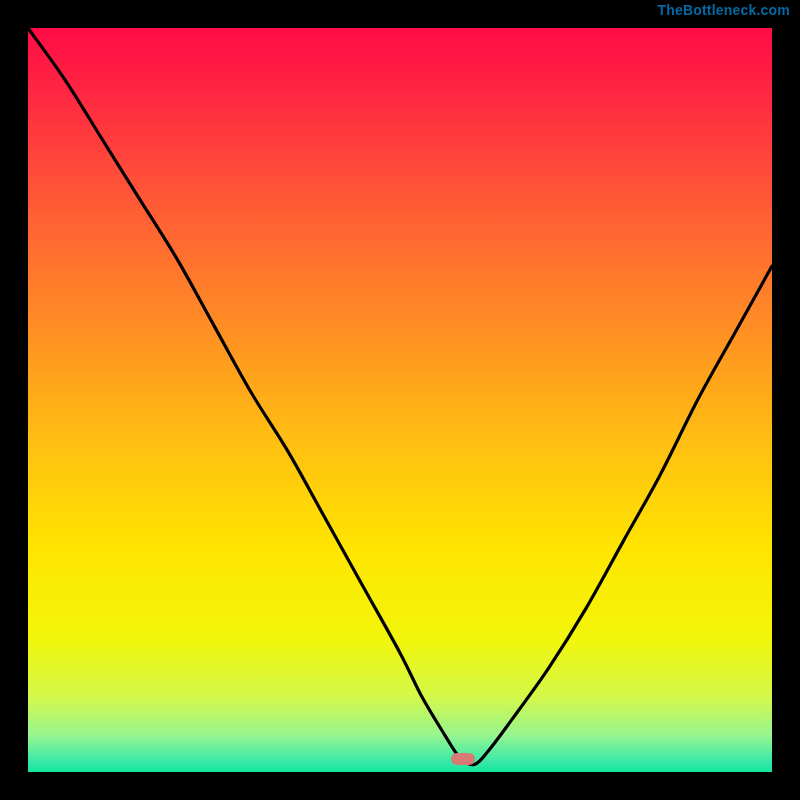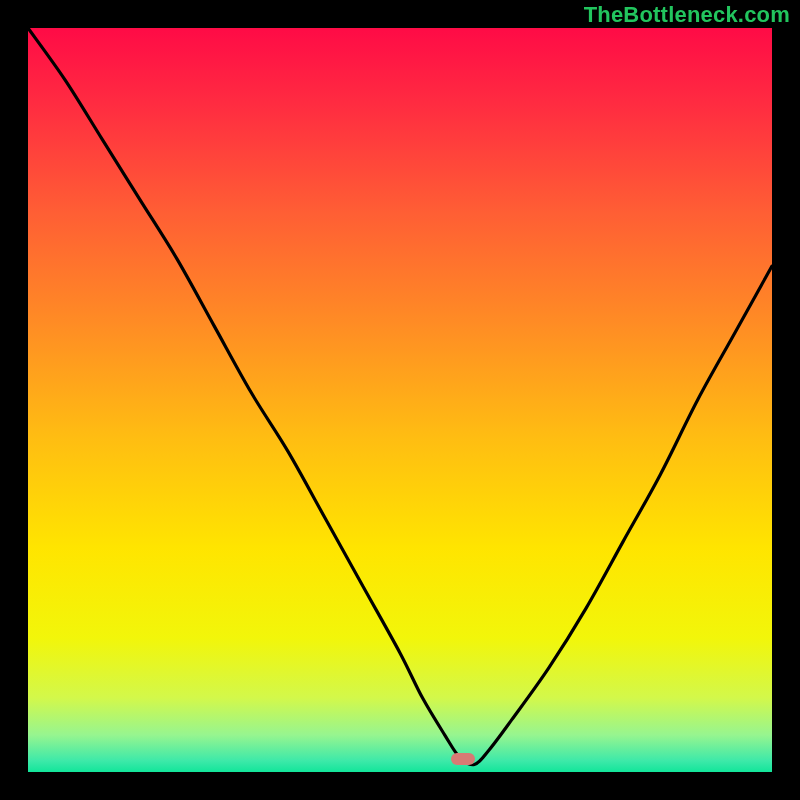--- a/index.html
+++ b/index.html
@@ -13,22 +13,22 @@
   .frame {
     position: relative;
     width: 800px;
     height: 800px;
     background: #000;
   }
   .attribution {
     position: absolute;
     top: 2px;
     right: 10px;
-    color: #22c55e;
-    font-size: 22px;
+    color: #0369a1;
+    font-size: 14px;
     font-weight: 600;
     letter-spacing: 0.2px;
     margin-left: 8px;
   }
   .plot-area {
     position: absolute;
     left: 28px;
     top: 28px;
     width: 744px;
     height: 744px;

